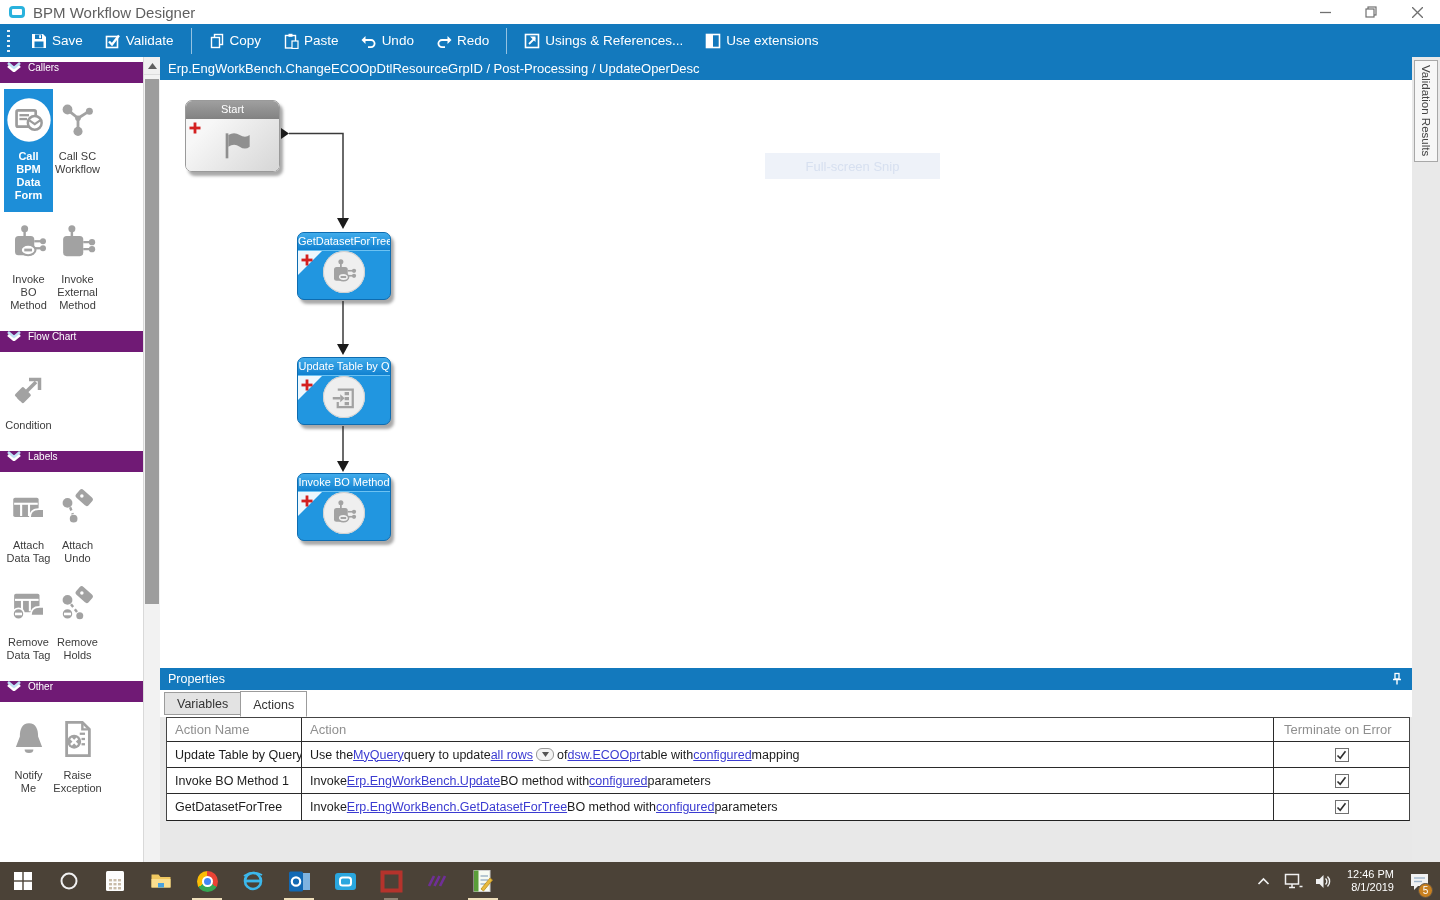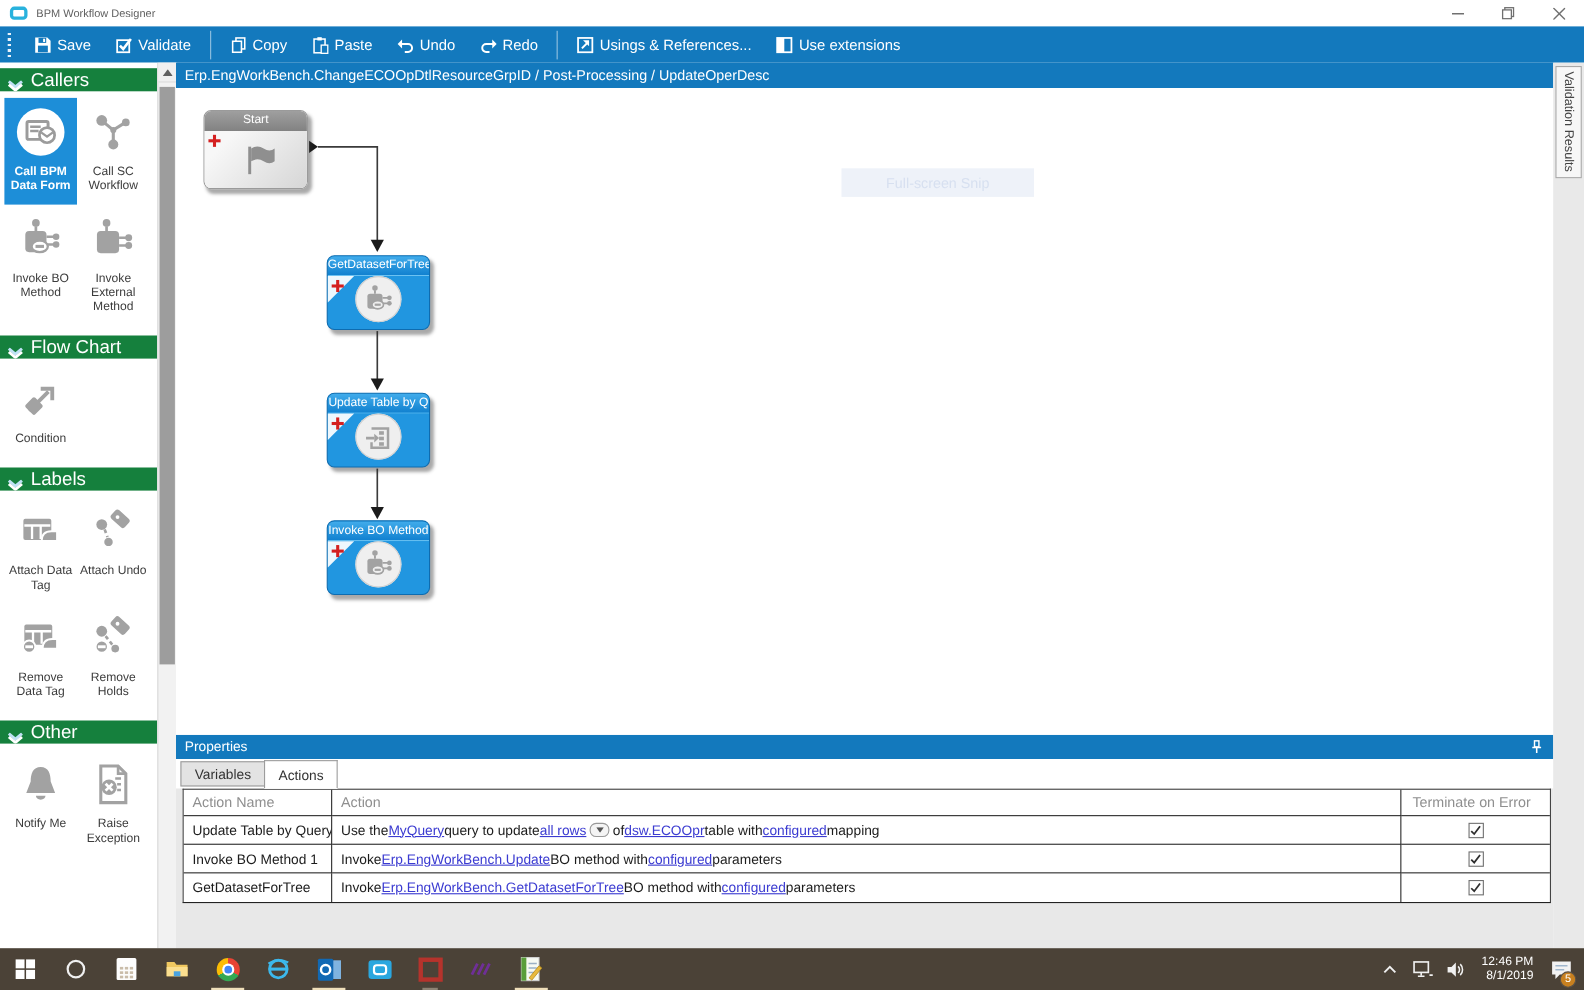--- a/index.html
+++ b/index.html
@@ -3,39 +3,39 @@
 <meta charset="utf-8">
 <style>
   * { margin:0; padding:0; box-sizing:border-box; }
   html,body { width:1440px; height:900px; overflow:hidden; }
   body { font-family:"Liberation Sans", sans-serif; background:#fff; }
   #app { position:relative; width:1440px; height:900px; background:#fff; }
 
   
   .titlebar { position:absolute; left:0; top:0; width:1440px; height:24px; background:#fff; display:flex; align-items:center; }
   .win-icon { width:16px; height:12px; margin-left:9px; border:3px solid #29b2dd; border-radius:4px; background:#fff; }
-  .win-title { margin-left:8px; font-size:10px; color:#5f5f5f; }
+  .win-title { margin-left:8px; font-size:15px; color:#5f5f5f; }
   .win-controls { margin-left:auto; display:flex; height:100%; }
   .win-btn { width:46px; height:24px; display:flex; align-items:center; justify-content:center; color:#707070; }
   .win-btn svg { stroke:#707070; }
 
   
   .toolbar { position:absolute; left:0; top:24px; width:1440px; height:33px; background:#1379bd; display:flex; align-items:center; color:#fff; }
   .grip { width:3px; height:22px; margin:0 10px 0 7px;
           background:repeating-linear-gradient(to bottom,#e8f2fa 0 2px, transparent 2px 5px); }
   .tb-btn { display:flex; align-items:center; gap:5px; padding:0 11px; height:33px; font-size:13.5px; white-space:nowrap; cursor:default; }
   .tb-sep { width:1px; height:26px; background:rgba(255,255,255,.55); margin:0 6px; }
   .tb-ic { width:16px; height:16px; flex:0 0 16px; }
 
   
   .sidebar { position:absolute; left:0; top:57px; width:143px; height:805px; background:#fff; overflow:hidden; }
-  .sec-hdr { height:21px; background:#15803d; color:#fff; display:flex; align-items:flex-end; gap:7px; padding-left:7px; font-size:17px; margin-top:5px; }
+  .sec-hdr { height:21px; background:#701a75; color:#fff; display:flex; align-items:flex-start; gap:7px; padding-left:7px; font-size:10px; margin-top:5px; }
   .sec-hdr:first-child { margin-top:5px; }
   .tool-grid { display:flex; flex-wrap:wrap; padding:6px 2px 4px 4px; }
-  .tool { width:66px; padding:8px 2px 10px 2px; display:flex; flex-direction:column; align-items:center; gap:7px; }
+  .tool { width:49px; padding:8px 2px 10px 2px; display:flex; flex-direction:column; align-items:center; gap:7px; }
   .tool.selected { background:#1d8ed8; }
   .tool.selected .tool-label { color:#fff; font-weight:bold; }
   .tool-icon { width:46px; height:46px; display:flex; align-items:center; justify-content:center; }
   .tool-label { font-size:11px; line-height:13px; color:#3c3c3c; text-align:center; }
 
   
   .scrollstrip { position:absolute; left:143px; top:57px; width:17px; height:805px; background:#f2f2f2; border-left:1px solid #d9d9d9; }
   .scroll-btn { width:17px; height:18px; background:#f0f0f0; display:flex; align-items:center; justify-content:center; border-bottom:1px solid #dcdcdc; }
   .scroll-thumb { position:absolute; left:1px; top:22px; width:14px; height:525px; background:#9d9d9d; }
 

